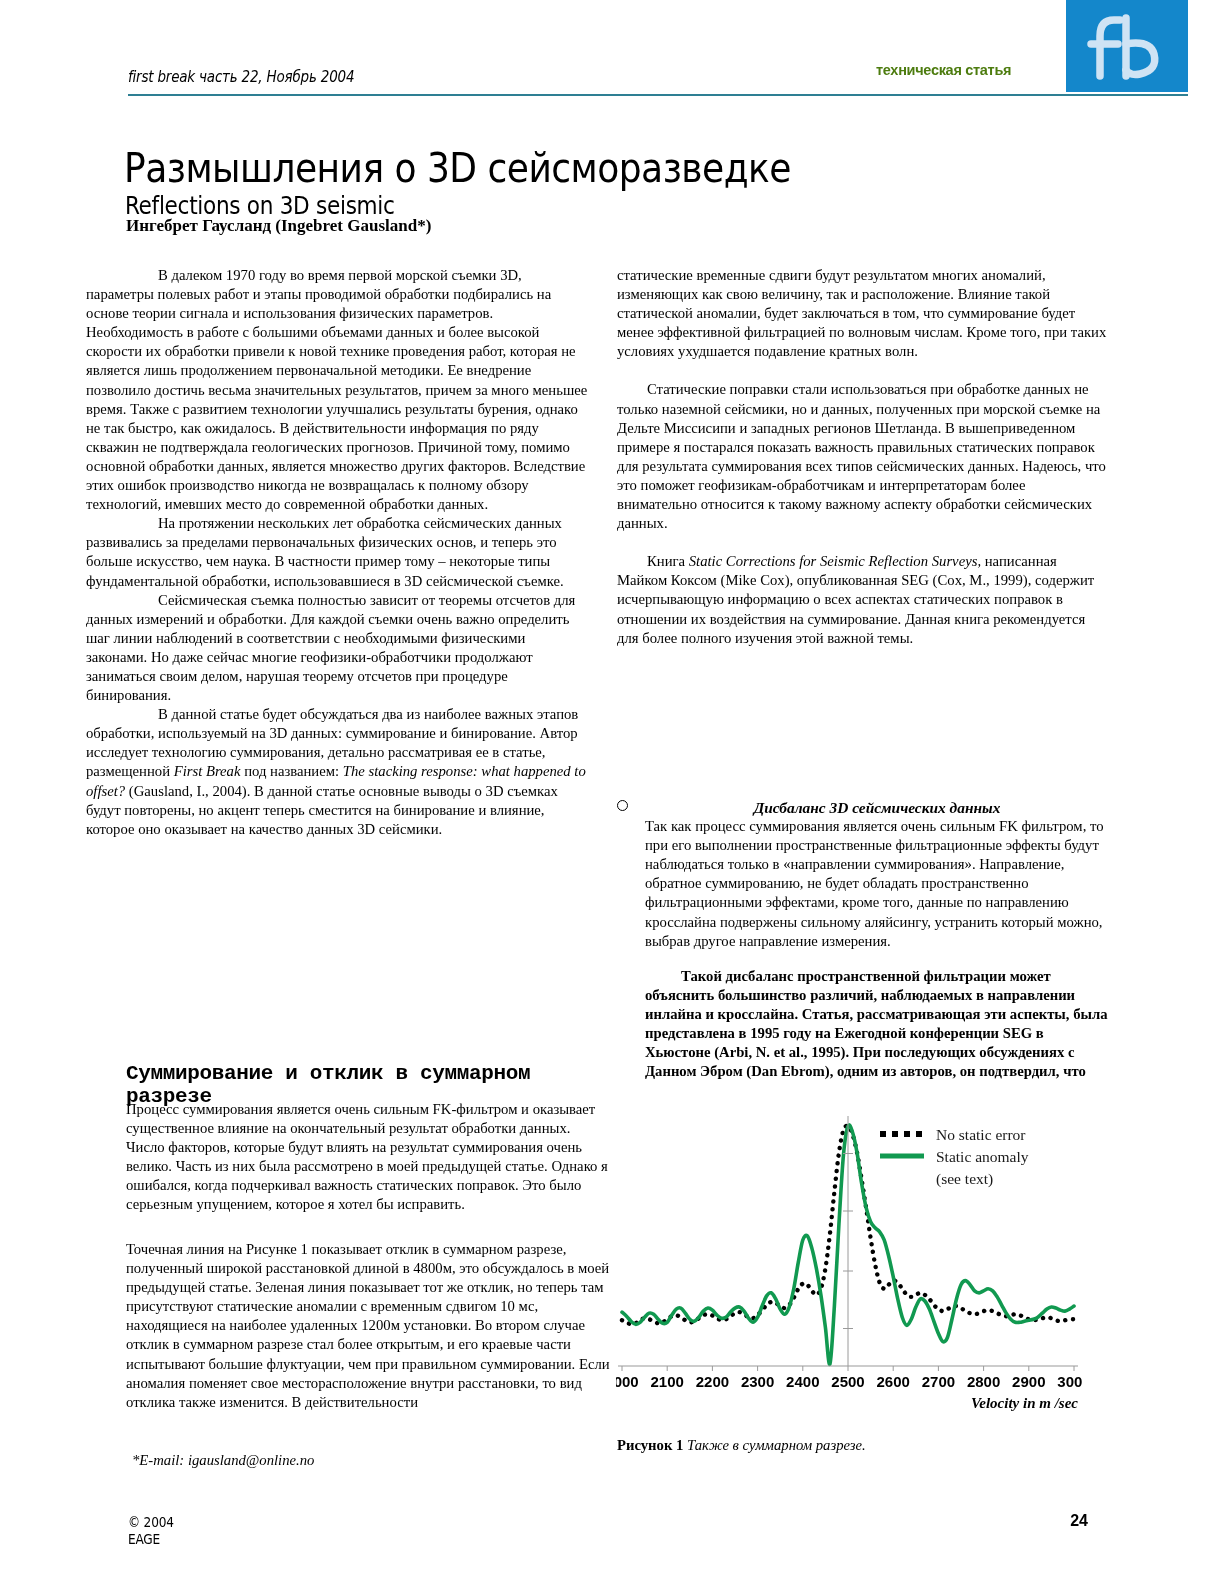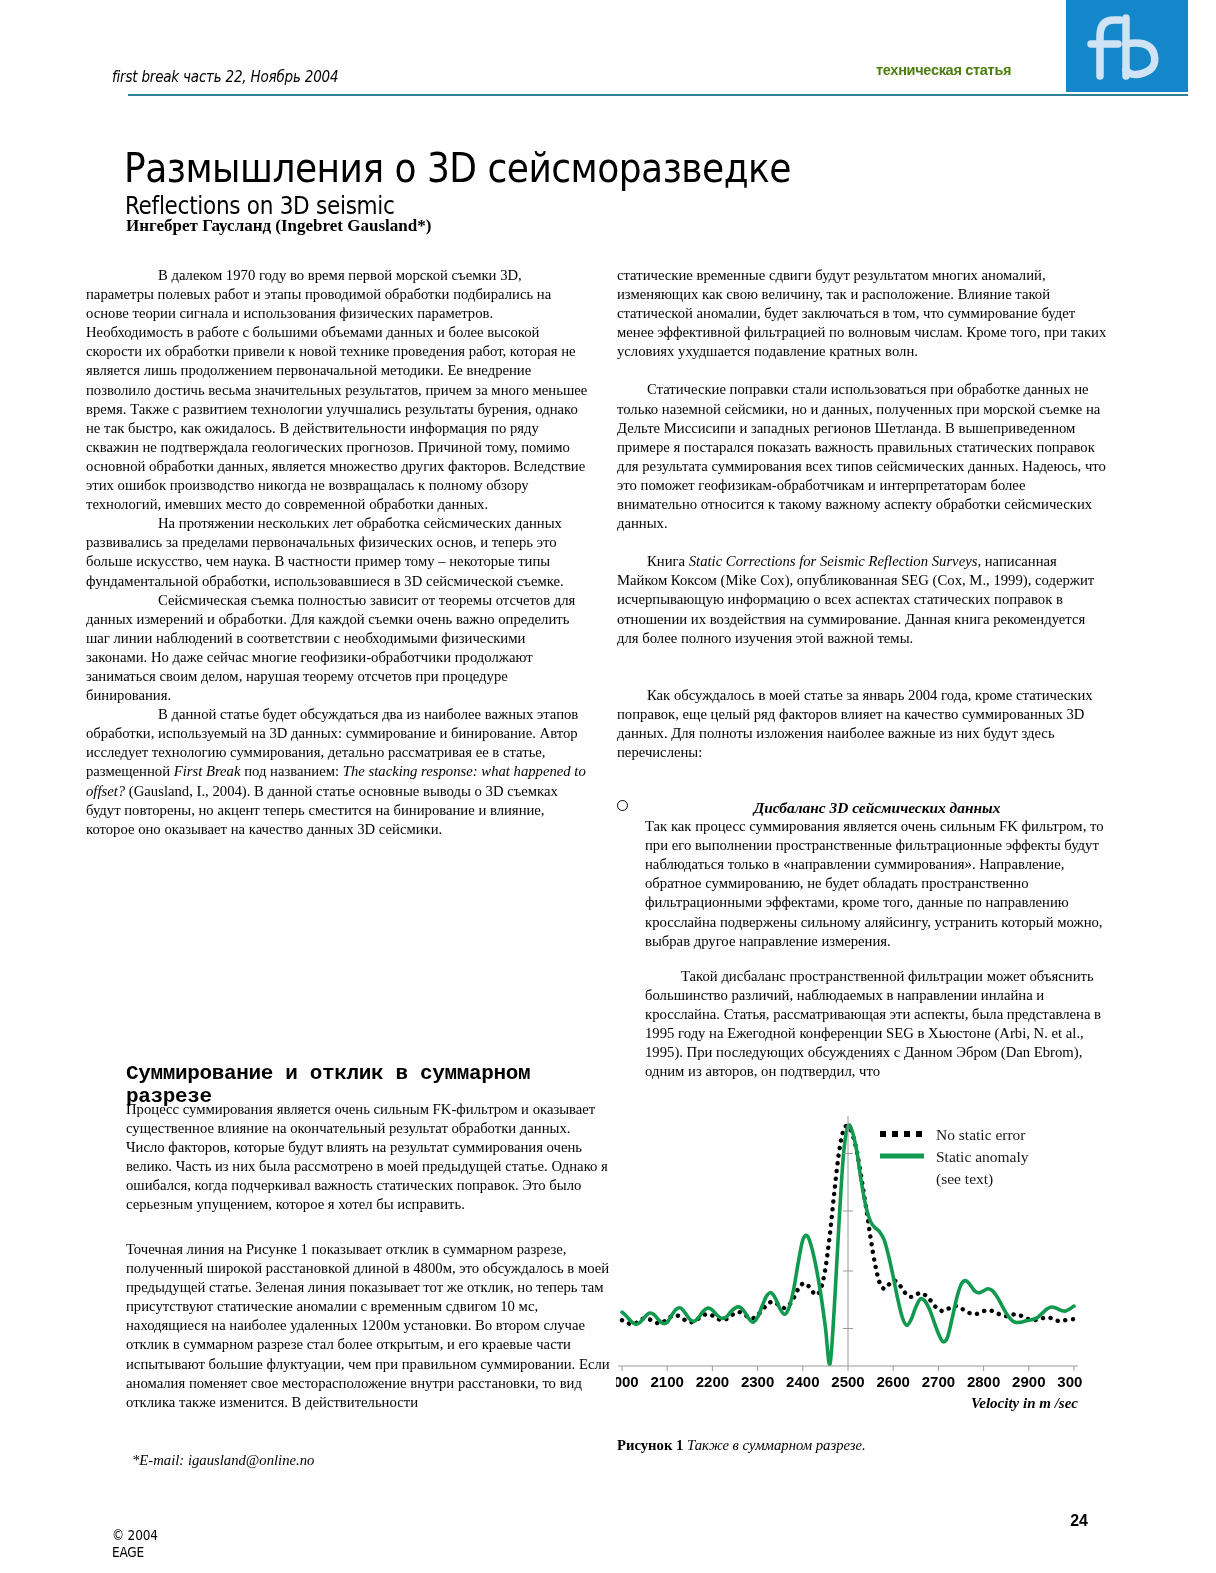--- a/index.html
+++ b/index.html
@@ -22,21 +22,21 @@
   #fb-logo {
     position: absolute;
     right: 28px; top: 0;
     width: 122px; height: 92px;
     background: #1487cb;
   }
   #fb-logo svg { display: block; }
 
   #issue-line {
     position: absolute;
-    left: 112px; top: 68px;
+    left: 128px; top: 68px;
     font-family: "DejaVu Sans Condensed", "Liberation Sans", sans-serif;
     font-style: italic;
     font-size: 15px;
     letter-spacing: -0.2px;
     color: #000;
     white-space: nowrap;
   }
   #section-label {
     position: absolute;
     left: 876px; top: 62px;
@@ -146,20 +146,21 @@
     font-weight: bold;
     font-size: 15.4px;
     text-align: center;
   }
   #bullet-text {
     margin: 0 0 16px 28px;
   }
   #bullet-text2 {
     margin: 0 0 0 28px;
     text-indent: 36px;
+    font-weight: bold;
   }
 
   
   #figure {
     position: absolute;
     left: 616px; top: 1112px;
     width: 466px; height: 300px;
   }
   #figure svg { display: block; }
 
@@ -169,26 +170,25 @@
     width: 300px;
     font-size: 14.7px;
     line-height: 18.5px;
   }
   #fig-caption .lbl { font-weight: bold; }
   #fig-caption .cap { font-style: italic; }
 
   
   #copyright {
     position: absolute;
-    left: 112px; top: 1514px;
+    left: 128px; top: 1514px;
     font-family: "DejaVu Sans Condensed", "Liberation Sans", sans-serif;
     font-size: 13.5px;
     line-height: 17px;
     letter-spacing: -0.2px;
-    margin-top: 13px;
   }
   #page-number {
     position: absolute;
     right: 128px; top: 1512px;
     font-family: "Liberation Sans", sans-serif;
     font-weight: bold;
     font-size: 16px;
   }
 
   .axis-tick-label {
@@ -245,21 +245,20 @@
 
 <div id="stack-heading">Суммирование и отклик в суммарном разрезе</div>
 <div id="stack-body">Процесс суммирования является очень сильным FK-фильтром и оказывает существенное влияние на окончательный результат обработки данных. Число факторов, которые будут влиять на результат суммирования очень велико. Часть из них была рассмотрено в моей предыдущей статье.  Однако я ошибался, когда подчеркивал важность статических поправок.  Это было серьезным упущением, которое я хотел бы исправить.</div>
 <div id="fig-ref-body">Точечная линия на Рисунке 1 показывает отклик в суммарном разрезе, полученный широкой расстановкой длиной в 4800м, это обсуждалось в моей предыдущей статье. Зеленая линия показывает тот же отклик, но теперь там присутствуют статические аномалии с временным сдвигом 10 мс,  находящиеся на наиболее удаленных 1200м установки.  Во втором случае отклик в суммарном разрезе стал более открытым, и его краевые части испытывают большие флуктуации, чем при правильном суммировании. Если аномалия поменяет свое месторасположение внутри расстановки, то вид отклика также изменится.  В действительности</div>
 <div id="email-note">*E-mail: igausland@online.no</div>
 
 <div id="col-right" class="col">
   <p>статические временные сдвиги будут результатом многих аномалий, изменяющих как свою величину, так и расположение. Влияние такой статической аномалии, будет заключаться в том, что суммирование будет менее эффективной фильтрацией по волновым числам. Кроме того, при таких условиях ухудшается подавление кратных волн.</p>
   <p class="ind-s gap">Статические поправки стали использоваться  при обработке данных не только наземной сейсмики, но и данных, полученных при морской съемке на Дельте Миссисипи и западных регионов Шетланда. В вышеприведенном примере я постарался показать важность правильных статических поправок для результата суммирования всех типов сейсмических данных. Надеюсь, что это поможет геофизикам-обработчикам и интерпретаторам более внимательно относится к такому важному аспекту обработки сейсмических данных.</p>
   <p class="ind-s gap"><span>Книга </span><span class="ital">Static Corrections for Seismic Reflection Surveys,</span><span> написанная Майком Коксом (Mike Cox), опубликованная SEG (Cox, M., 1999), содержит исчерпывающую информацию о всех аспектах статических поправок в отношении их воздействия на суммирование. Данная книга рекомендуется для более полного изучения этой важной темы.</span></p>
-  <p class="ind-s" style="margin-top:38px">Как обсуждалось в моей статье за январь 2004 года, кроме статических поправок, еще целый ряд факторов влияет на качество суммированных 3D данных. Для полноты изложения наиболее важные из них будут здесь перечислены:</p>
 </div>
 
 <div id="bullet-block">
   <span id="bullet-marker"></span>
   <p id="bullet-title">Дисбаланс 3D сейсмических данных</p>
   <p id="bullet-text">Так как процесс суммирования является очень сильным FK фильтром, то при его выполнении пространственные фильтрационные эффекты  будут наблюдаться только в «направлении суммирования». Направление, обратное суммированию, не будет обладать пространственно фильтрационными эффектами, кроме того, данные  по направлению кросслайна подвержены сильному аляйсингу, устранить который можно,  выбрав другое направление измерения.</p>
   <p id="bullet-text2">Такой дисбаланс пространственной фильтрации может объяснить большинство различий, наблюдаемых в направлении инлайна и кросслайна. Статья, рассматривающая эти аспекты, была представлена в 1995 году на Ежегодной конференции SEG в Хьюстоне (Arbi, N. et al., 1995).  При последующих обсуждениях с Данном Эбром (Dan Ebrom), одним из авторов, он подтвердил, что</p>
 </div>
 
 <div id="figure">

